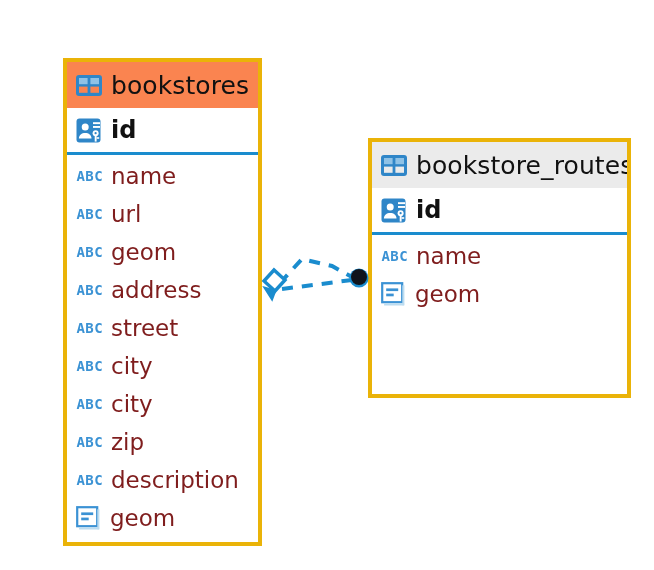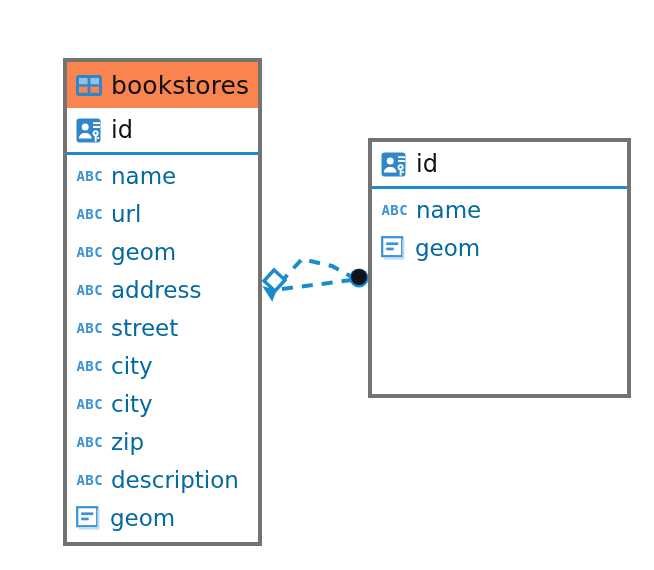--- a/index.html
+++ b/index.html
@@ -21,21 +21,21 @@
     inset: 0;
     width: 654px;
     height: 570px;
   }
 
   
   .entity {
     position: absolute;
     box-sizing: border-box;
     background: #ffffff;
-    border: 4px solid #737373;
+    border: 4px solid #eab308;
     display: flex;
     flex-direction: column;
     overflow: hidden;
   }
 
   .entity-header {
     display: flex;
     align-items: center;
     gap: 9px;
     box-sizing: border-box;
@@ -54,41 +54,41 @@
   .pk-row {
     display: flex;
     align-items: center;
     gap: 8px;
     box-sizing: border-box;
     padding: 0 8px 0 9px;
     height: 47px;
     flex: 0 0 auto;
     border-bottom: 3px solid #1a8cce;
     font-size: 24px;
-    font-weight: normal;
+    font-weight: bold;
     color: #111111;
     white-space: nowrap;
   }
 
   .field-list {
     display: flex;
     flex-direction: column;
     padding-top: 2px;
   }
 
   .field-row {
     display: flex;
     align-items: center;
     gap: 9px;
     box-sizing: border-box;
     padding: 0 8px 0 9px;
     height: 38px;
     flex: 0 0 auto;
     font-size: 23px;
-    color: #0369a1;
+    color: #7f1d1d;
     white-space: nowrap;
     text-align: right;
   }
 
   
   .icon {
     flex: 0 0 auto;
     display: block;
     line-height: 0;
   }
@@ -248,20 +248,32 @@
           </svg>
         </span>
         <span>geom</span>
       </div>
 
     </div>
   </div>
 
   <div class="entity" style="left:368px; top:138px; width:263px; height:260px;">
 
+    <div class="entity-header plain">
+      <span class="icon icon-table">
+        <svg viewBox="0 0 26 21" xmlns="http://www.w3.org/2000/svg">
+          <rect x="0" y="0" width="26" height="21" rx="3" fill="#2f86c8"></rect>
+          <rect x="3" y="3" width="8.6" height="6.2" fill="#8fc2e6"></rect>
+          <rect x="14.4" y="3" width="8.6" height="6.2" fill="#8fc2e6"></rect>
+          <rect x="3" y="11.6" width="8.6" height="6.2" fill="#ebebeb"></rect>
+          <rect x="14.4" y="11.6" width="8.6" height="6.2" fill="#ebebeb"></rect>
+        </svg>
+      </span>
+      <span>bookstore_routes</span>
+    </div>
 
     <div class="pk-row">
       <span class="icon icon-key">
         <svg viewBox="0 0 27 27" xmlns="http://www.w3.org/2000/svg">
           <rect x="0.5" y="1.5" width="24" height="24" rx="3" fill="#2f86c8"></rect>
           <circle cx="9.2" cy="10" r="3.5" fill="#ffffff"></circle>
           <path d="M2.9 21.5c0-3.6 2.8-5.6 6.3-5.6s6.3 2 6.3 5.6z" fill="#ffffff"></path>
           <rect x="17" y="5.2" width="7" height="1.9" fill="#ffffff"></rect>
           <rect x="17" y="9" width="7" height="1.9" fill="#ffffff"></rect>
           <circle cx="19.6" cy="16.2" r="3" fill="#ffffff"></circle>

